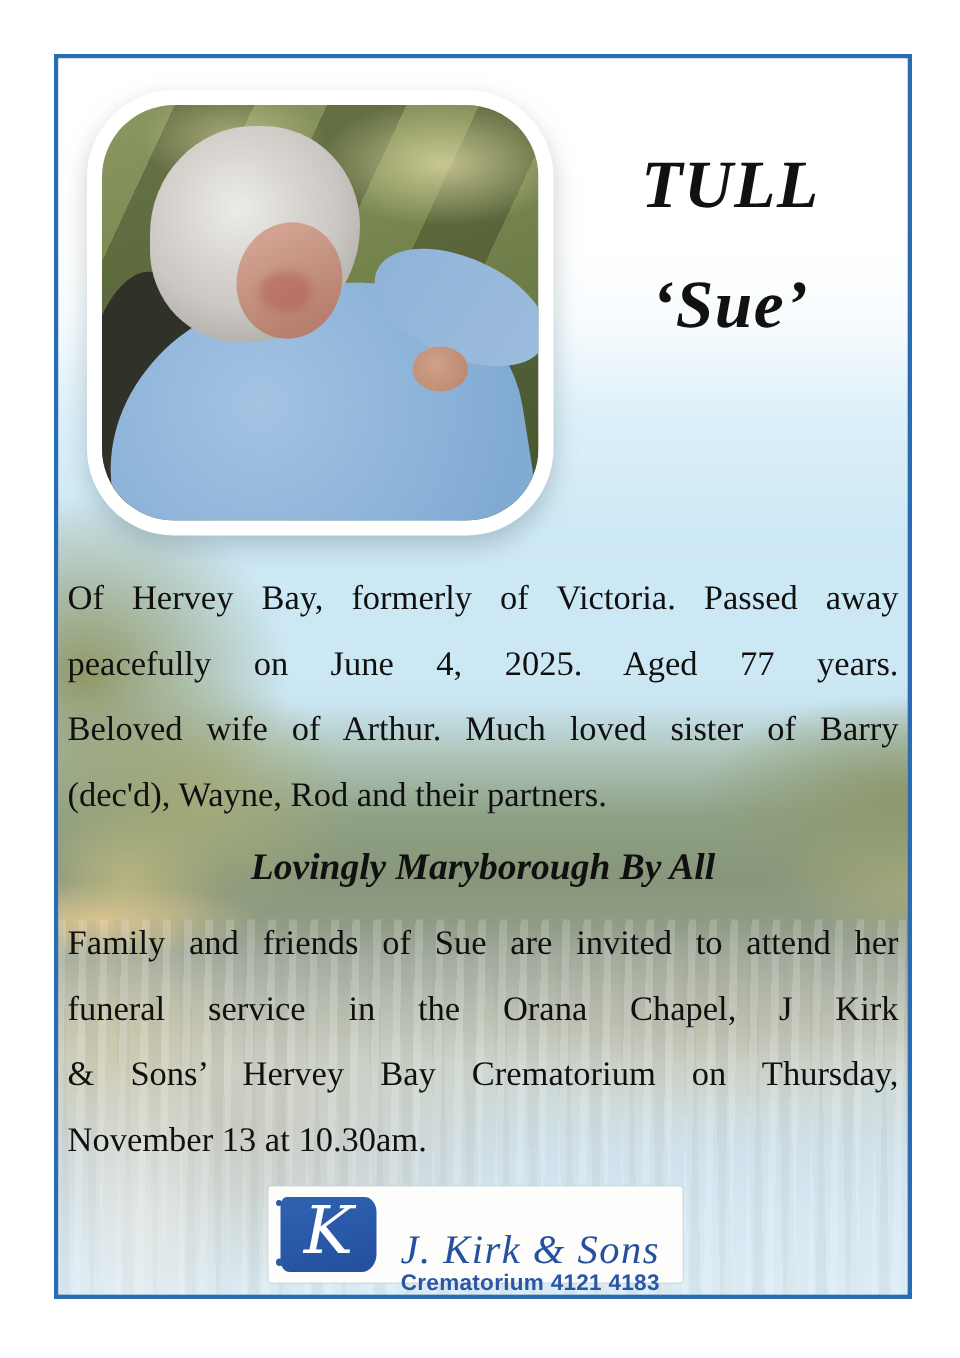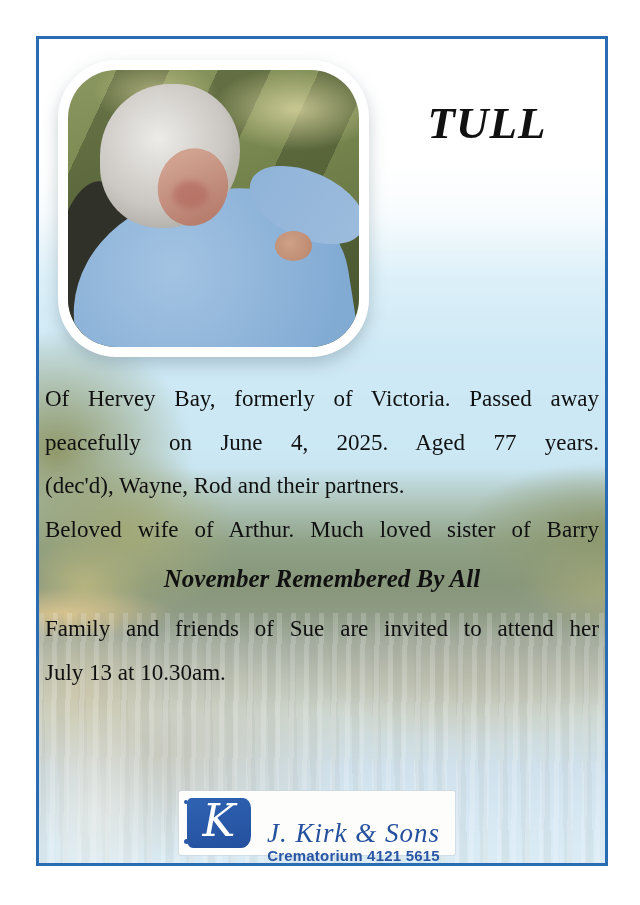--- a/index.html
+++ b/index.html
@@ -170,40 +170,43 @@
         <div class="p-arm"></div>
         <div class="p-hand"></div>
         <div class="p-hair"></div>
         <div class="p-face"></div>
         <div class="p-cheek"></div>
       </div>
     </div>
 
     <div class="title-block">
       <div>TULL</div>
+      <div>‘Sue’</div>
     </div>
 
     <div class="para para-1">
         <div class="jline">Of Hervey Bay, formerly of Victoria. Passed away</div>
         <div class="jline">peacefully on June 4, 2025. Aged 77 years.</div>
+        <div class="jline">Beloved wife of Arthur. Much loved sister of Barry</div>
         <div class="jline jlast">(dec'd), Wayne, Rod and their partners.</div>
-        <div class="jline">Beloved wife of Arthur. Much loved sister of Barry</div>
-      </div>
-
-    <div class="tribute">November Remembered By All</div>
+      </div>
+
+    <div class="tribute">Lovingly Maryborough By All</div>
 
     <div class="para para-2">
         <div class="jline">Family and friends of Sue are invited to attend her</div>
-        <div class="jline jlast">July 13 at 10.30am.</div>
+        <div class="jline">funeral service in the Orana Chapel, J Kirk</div>
+        <div class="jline">&amp; Sons’ Hervey Bay Crematorium on Thursday,</div>
+        <div class="jline jlast">November 13 at 10.30am.</div>
       </div>
 
     <div class="logo-box">
       <div class="logo-flag">
         <span class="logo-k">K</span>
       </div>
       <div class="logo-text">
         <div class="logo-name">J. Kirk &amp; Sons</div>
-        <div class="logo-phone"><span>Crematorium</span> <span>4121 5615</span></div>
+        <div class="logo-phone"><span>Crematorium</span> <span>4121 4183</span></div>
       </div>
     </div>
 
   </div>
 </div>
 
 </body></html>

